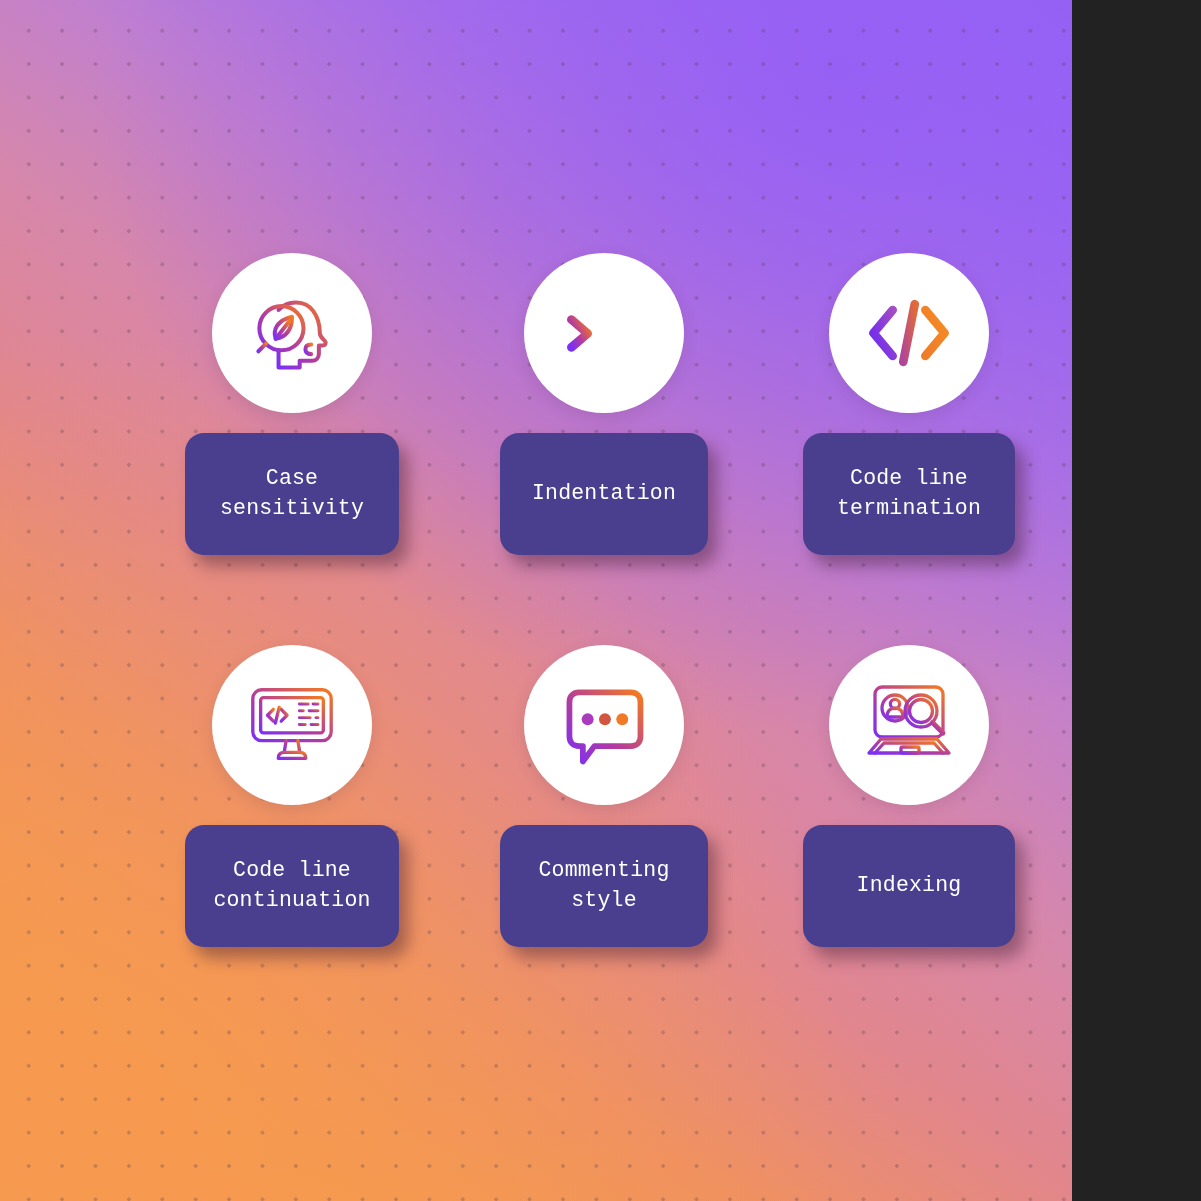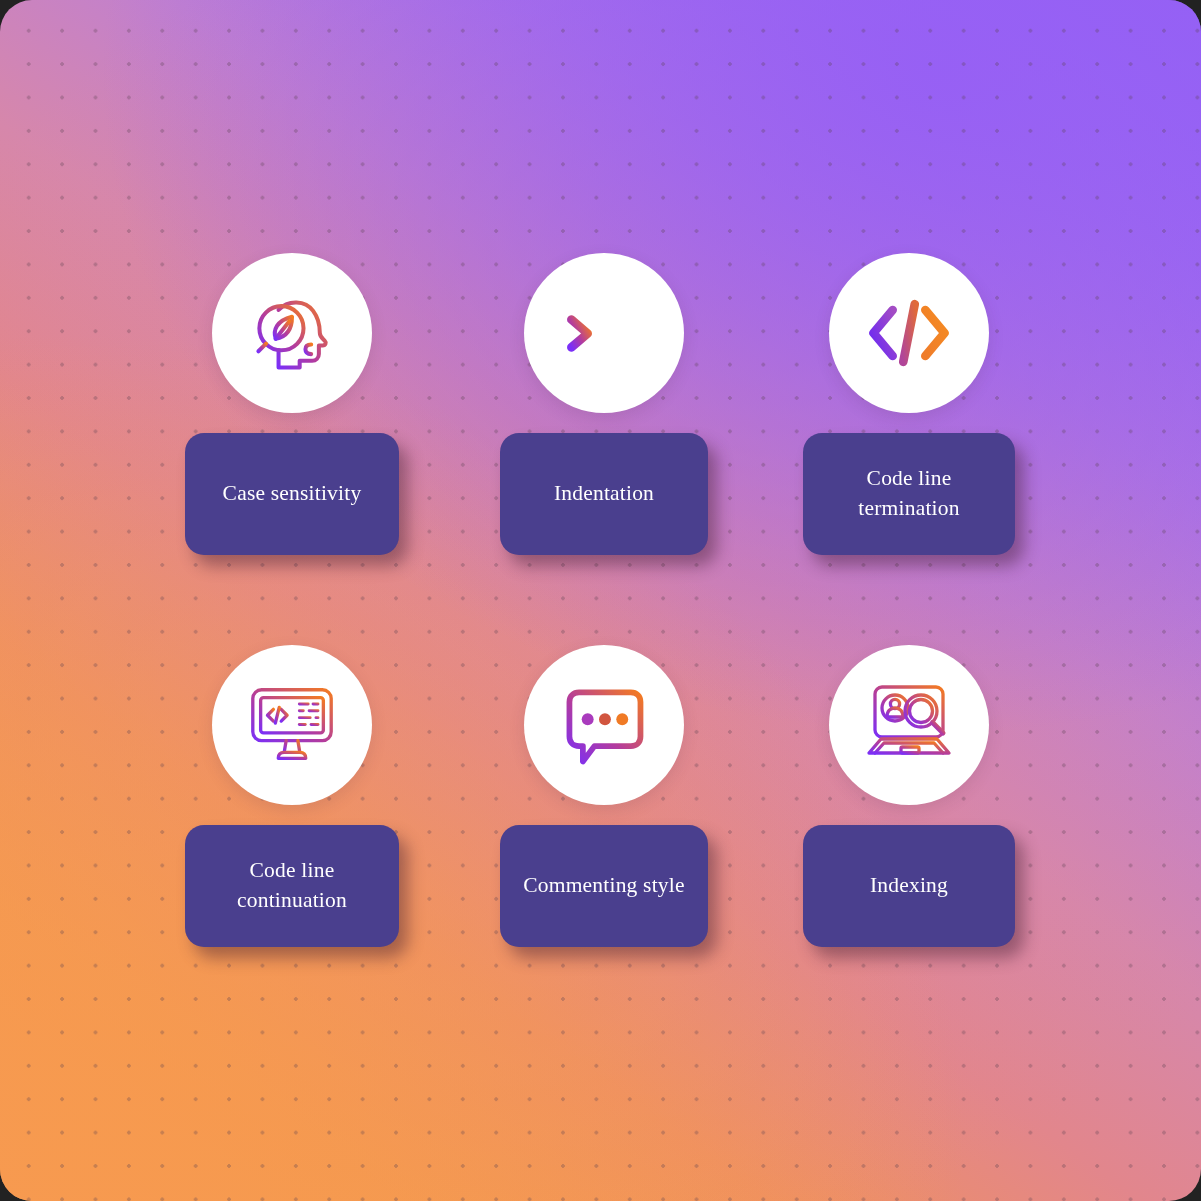--- a/index.html
+++ b/index.html
@@ -3,25 +3,24 @@
 <meta charset="utf-8">
 <style>
   html, body {
     margin: 0;
     padding: 0;
     background: #222;
   }
 
   #stage {
     position: relative;
-    width: 1201px;
+    width: 1072px;
     height: 1201px;
     overflow: hidden;
-    font-family: Liberation Serif, serif;
-    border-radius: 32px;
+    font-family: Liberation Mono, monospace;
   }
 
   
   #bg-gradient {
     position: absolute;
     inset: 0;
     background:
       linear-gradient(36deg,
         #f59a55 0%,
         #f3994f 14%,

